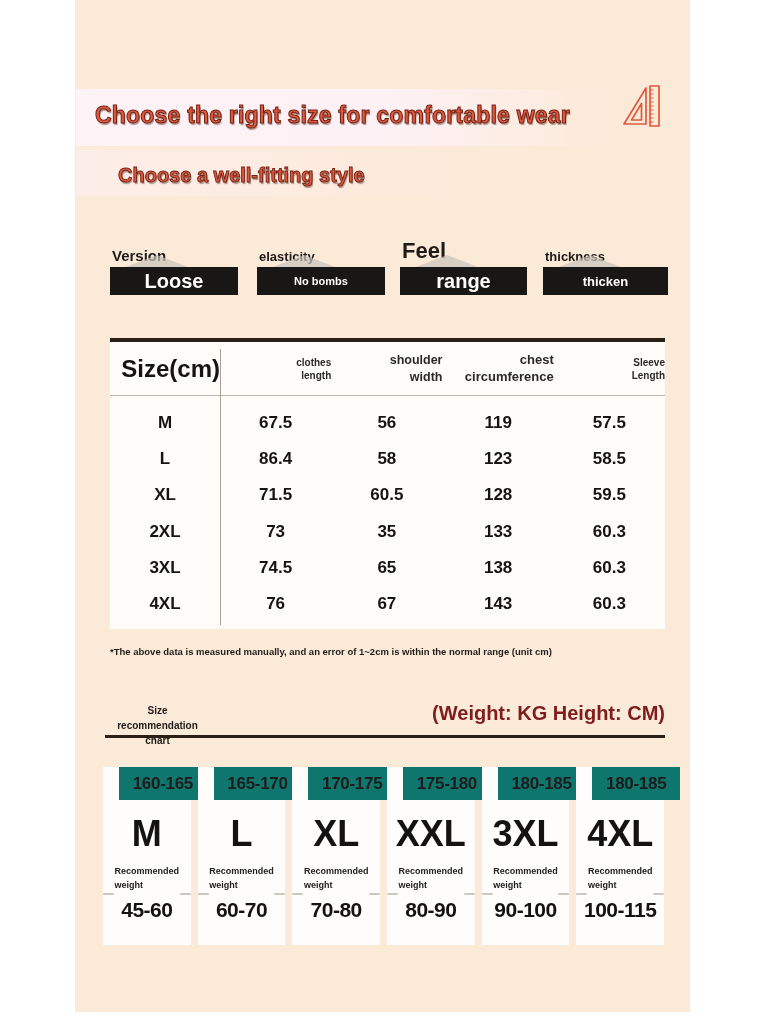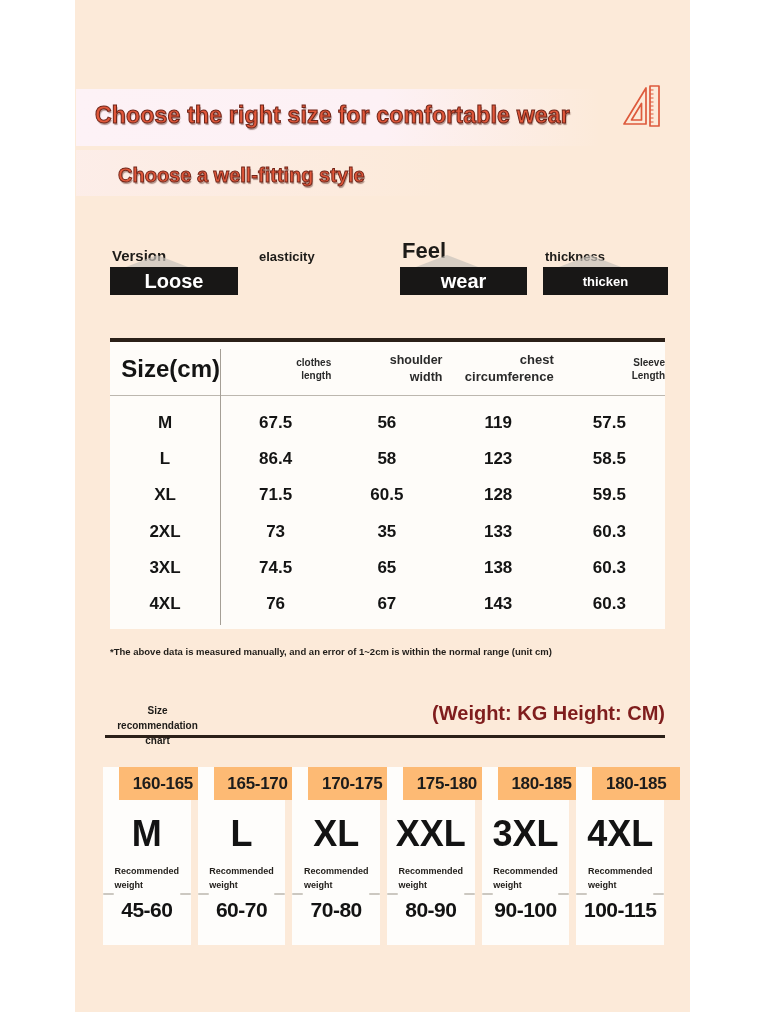--- a/index.html
+++ b/index.html
@@ -58,21 +58,21 @@
 
   .rec-label { position:absolute; left:110px; top:703px; width:95px; text-align:center;
     font-size:10px; font-weight:bold; color:#1d1b18; line-height:1.5; }
   .rec-label span { display:block; }
   .units { position:absolute; right:103px; top:702px; font-size:20px; font-weight:bold; color:#7f1d1d; white-space:nowrap; }
   .divider { position:absolute; left:105px; top:735px; width:560px; height:3px; background:#2b2018; }
 
   
   .cards { position:absolute; left:103px; top:767px; width:561px; display:flex; gap:7px; }
   .card { flex:1; height:178px; background:#fefdfb; display:flex; flex-direction:column; align-items:center; }
-  .card-band { width:100%; height:33px; background:#fdba74; display:flex; align-items:center;
+  .card-band { width:100%; height:33px; background:#0f766e; display:flex; align-items:center;
     justify-content:center; font-size:17px; font-weight:bold; color:#1c1c1c; letter-spacing:-.3px;margin-left:32px; }
   .card-size { margin-top:16px; font-size:36px; font-weight:bold; color:#131313; line-height:1; }
   .card-wlabel { margin-top:13px; font-size:9px; font-weight:bold; color:#24211d; text-align:left; line-height:1.55; }
   .card-wlabel span { display:block; }
   .notch { position:relative; width:100%; height:2px; }
   .notch::before, .notch::after { content:""; position:absolute; top:0; width:11px; height:2px;
     background:#ccc8c1; border-radius:2px; }
   .notch::before { left:0; } .notch::after { right:0; }
   .card-weight { margin-top:3px; font-size:21px; font-weight:bold; color:#131313; letter-spacing:-.5px; white-space:nowrap; }
 </style>
@@ -102,27 +102,30 @@
         <span class="attr-label">Version</span>
       </div>
     <div class="attr-bar">
       <span class="attr-value">Loose</span>
     </div>
   </div>
   <div class="attr attr-g2">
     <div class="attr-label-wrap">
         <span class="attr-label">elasticity</span>
       </div>
+    <div class="attr-bar">
+      <span class="attr-value">No bombs</span>
+    </div>
   </div>
   <div class="attr attr-g3">
     <div class="attr-label-wrap">
         <span class="attr-label">Feel</span>
       </div>
     <div class="attr-bar">
-      <span class="attr-value">wear</span>
+      <span class="attr-value">range</span>
     </div>
   </div>
   <div class="attr attr-g4">
     <div class="attr-label-wrap">
         <span class="attr-label">thickness</span>
       </div>
     <div class="attr-bar">
       <span class="attr-value">thicken</span>
     </div>
   </div>

